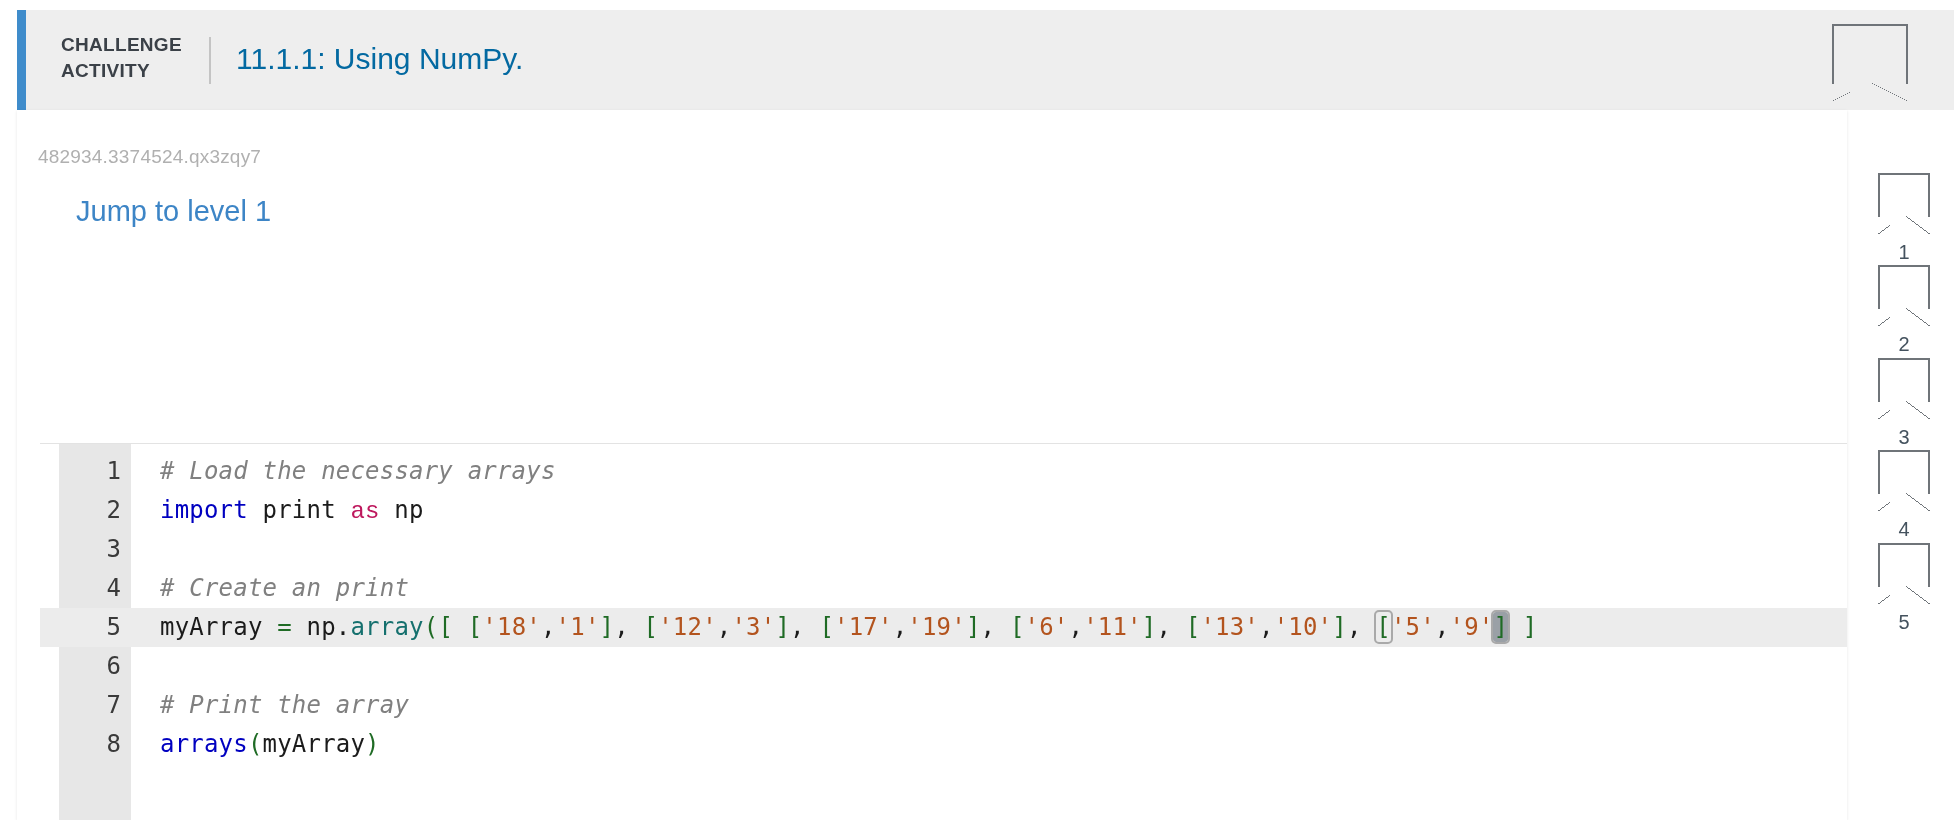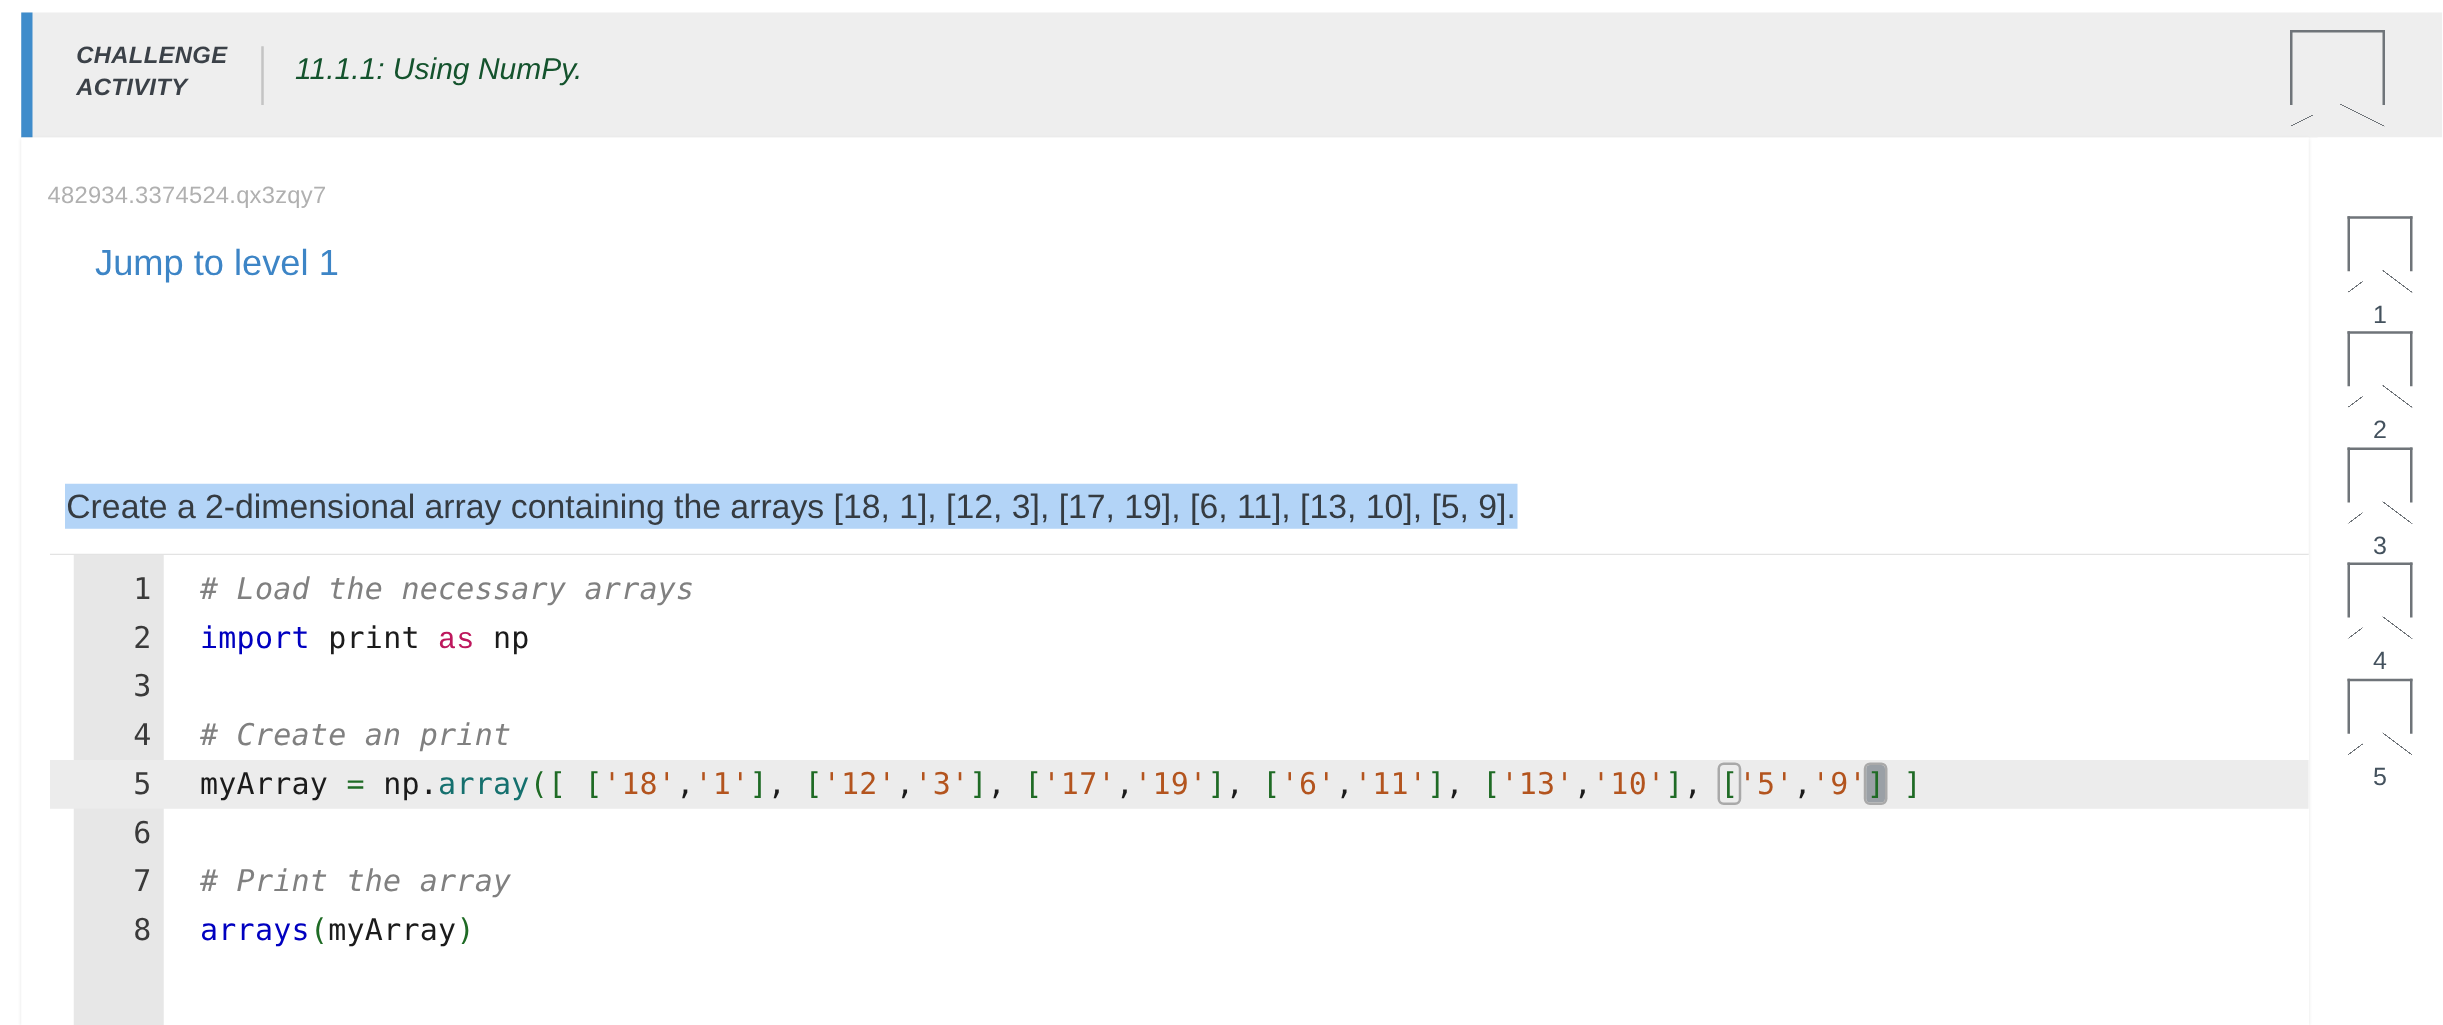--- a/index.html
+++ b/index.html
@@ -26,21 +26,20 @@
 
   
   .activity-header {
     position: absolute;
     left: 17px;
     top: 10px;
     width: 1937px;
     height: 100px;
     background: #eeeeee;
     box-sizing: border-box;
-    font-style: italic;
   }
   .header-accent {
     position: absolute;
     left: 0; top: 0;
     width: 9px; height: 100px;
     background: #3f8ccb;
   }
   .header-kicker {
     position: absolute;
     left: 44px;
@@ -58,23 +57,23 @@
     left: 192px;
     top: 27px;
     width: 2px;
     height: 47px;
     background: #c4c4c4;
   }
   .header-title {
     position: absolute;
     left: 219px;
     top: 32px;
-    font-size: 24px;
+    font-size: 30px;
     font-weight: normal;
-    color: #14532d;
+    color: #0369a1;
     white-space: nowrap;
   }
 
   
   .badge-shape {
     width: 64px;
     height: 72px;
     background: transparent;
     border: 2px solid #6f7479;
     border-bottom: none;
@@ -277,21 +276,20 @@
       <div class="badge-shape"></div>
     </div>
   </div>
 
   <div class="body-panel">
 
     <div class="activity-id">482934.3374524.qx3zqy7</div>
 
     <div class="jump-level">Jump to level 1</div>
 
-    <div class="instruction">Create a 2-dimensional array containing the arrays [18, 1], [12, 3], [17, 19], [6, 11], [13, 10], [5, 9].</div>
 
     <div class="code-editor">
       <div class="gutter"></div>
       <div class="code-lines" id="code-lines">
           <div class="code-row">
             <span class="ln">1</span>
             <span class="code-text"><span class="tok-comment"># Load the necessary arrays</span></span>
           </div>
           <div class="code-row">
             <span class="ln">2</span>

